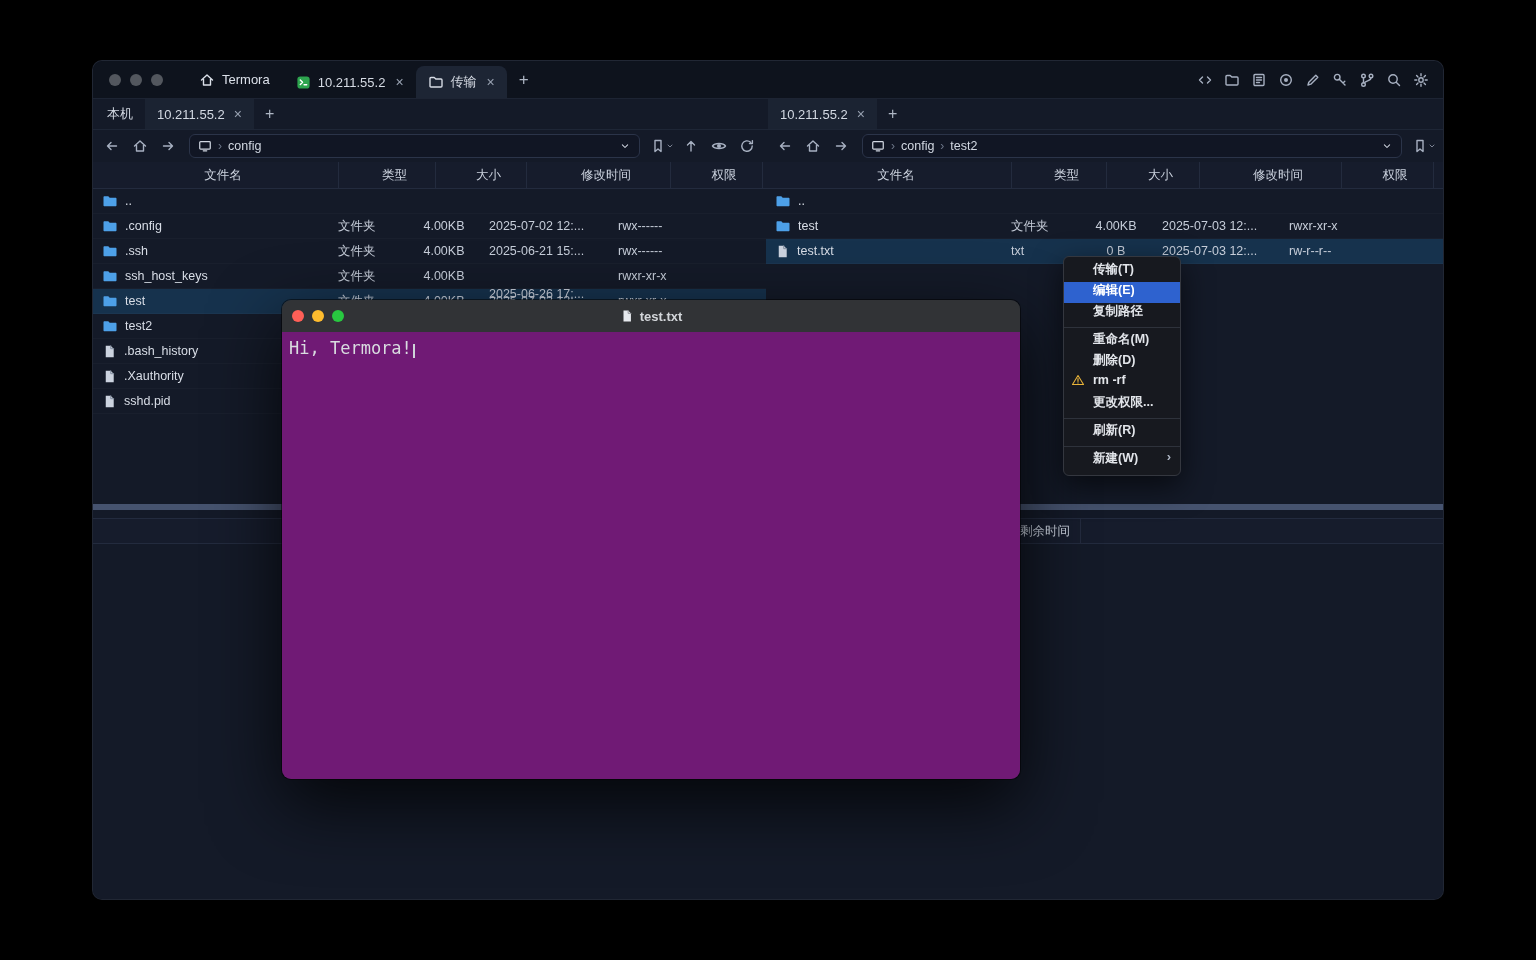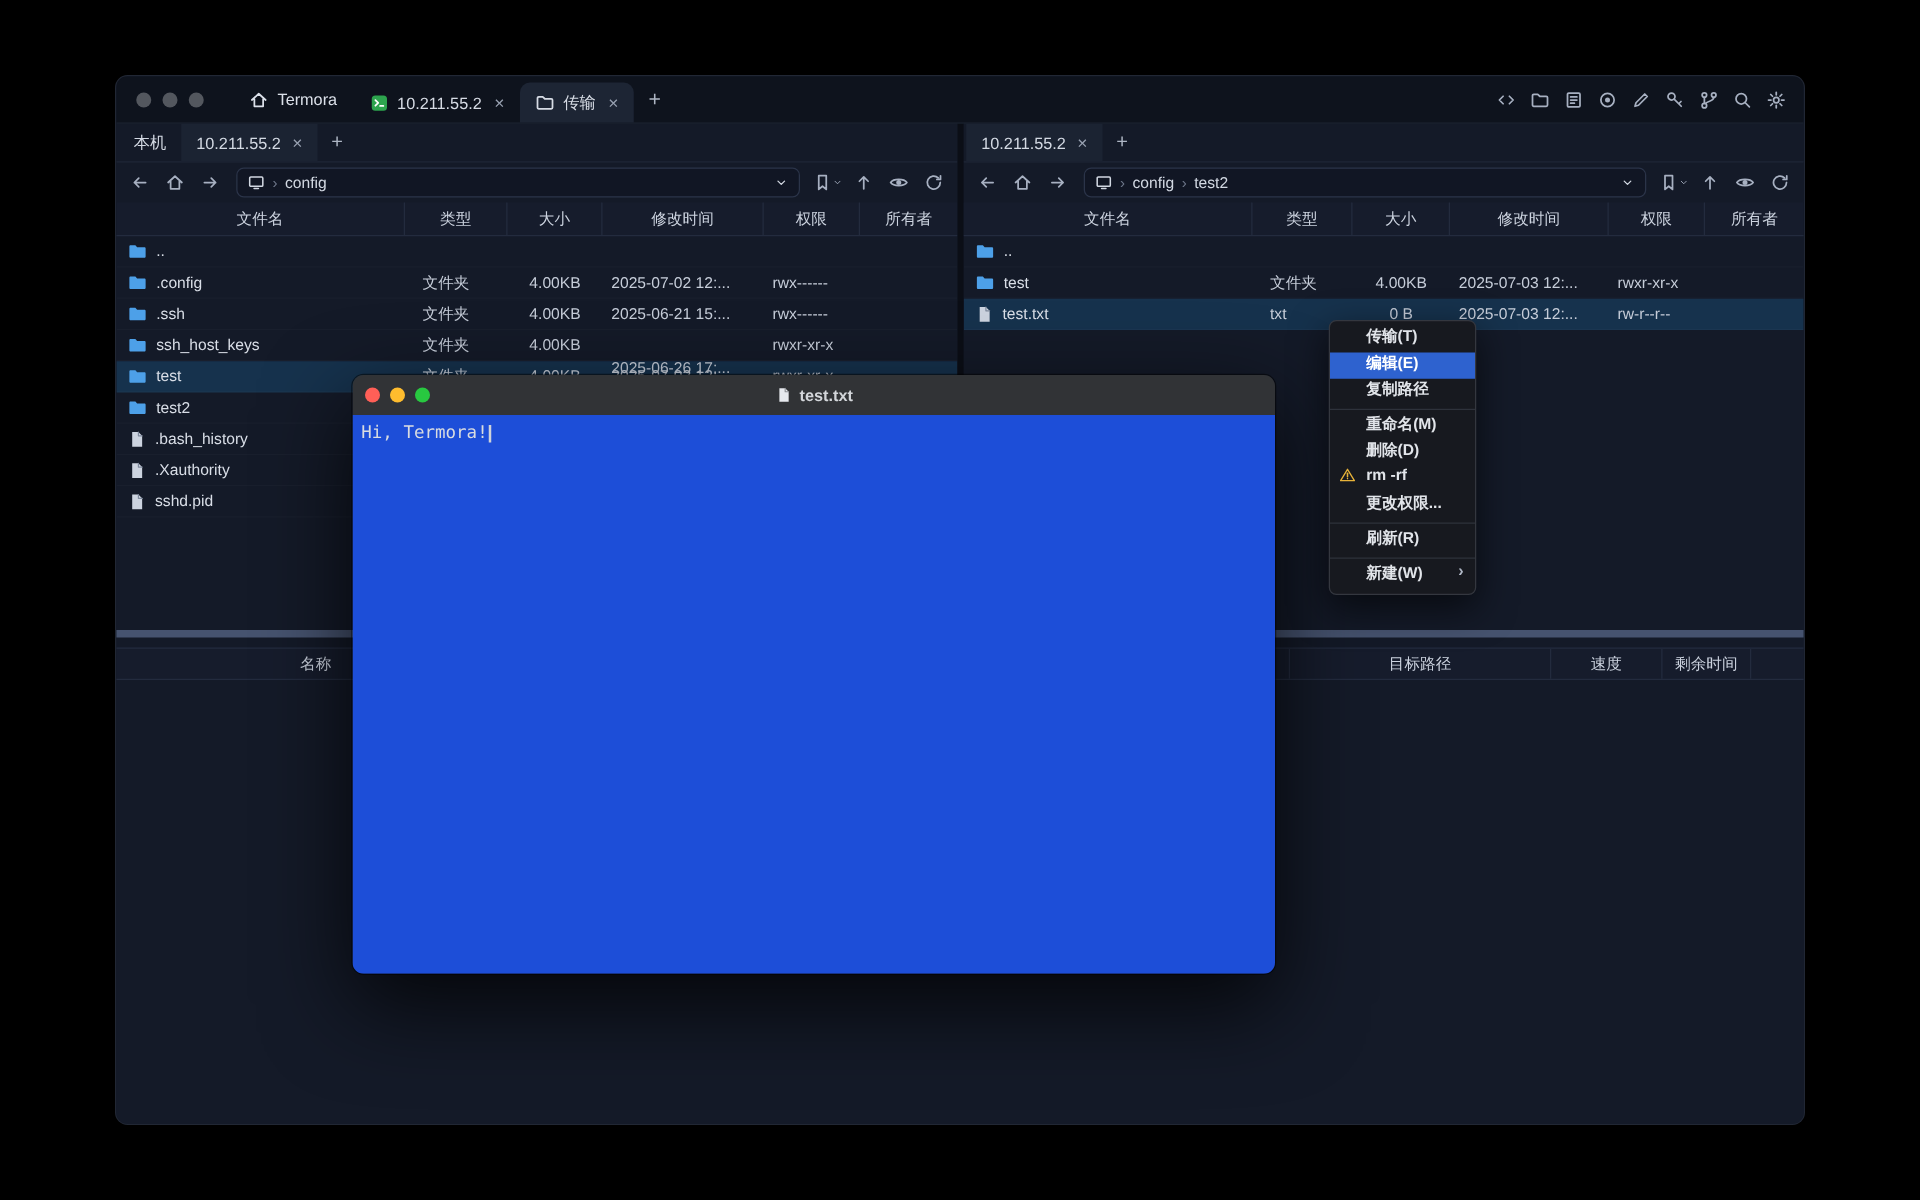--- a/index.html
+++ b/index.html
@@ -28,21 +28,21 @@
 .panel-tabs{height:31px;flex:0 0 31px;display:flex;align-items:stretch;border-bottom:1px solid #1e2636;padding-left:2px;}
 .p-tab{display:flex;align-items:center;gap:6px;padding:0 12px;font-size:13px;color:#d3d9e3;white-space:nowrap;}
 .p-tab.active{background:#1b2332;}
 .p-add{display:flex;align-items:center;padding:0 11px;color:#aeb6c4;font-size:16px;}
 .toolbar{height:32px;flex:0 0 32px;display:flex;align-items:center;gap:6px;padding:0 8px;}
 .tool-btn{height:22px;min-width:22px;display:inline-flex;align-items:center;justify-content:center;color:#a7b0c1;border-radius:4px;}
 .crumbbox{flex:1;height:24px;border:1px solid #2b3449;background:#111624;border-radius:6px;display:flex;align-items:center;gap:6px;padding:0 8px;color:#d2d8e2;font-size:12.5px;margin:0 4px;white-space:nowrap;}
 .crumb-sep{color:#6d7689;font-size:12px;}
 .crumb-flex{flex:1;}
 .grid-header{height:27px;flex:0 0 27px;display:flex;background:#161c2c;border-bottom:1px solid #232b3e;color:#ccd3df;font-size:12.5px;}
-.gh-cell{display:flex;align-items:center;justify-content:center;border-right:1px solid #232b3e;}
+.gh-cell{display:flex;align-items:center;justify-content:center;border-right:1px solid #232b3e;margin-left:15px;}
 .gh-cell:last-child{border-right:none;}
 .rows{flex:1;overflow:hidden;}
 .frow{height:25px;display:flex;align-items:center;font-size:12.5px;color:#c6cdd9;border-bottom:1px solid rgba(255,255,255,.025);}
 .frow.selected{background:#16324d;}
 .fc{display:flex;align-items:center;height:100%;overflow:hidden;white-space:nowrap;}
 .c-name{padding-left:9px;gap:7px;color:#d9dee7;}
 .c-type{justify-content:flex-start;padding-left:14px;}
 .c-size{justify-content:center;}
 .c-mod{padding-left:7px;}
 .c-perm{padding-left:7px;}
@@ -51,21 +51,21 @@
 .transfer-head{margin-top:8px;height:26px;flex:0 0 26px;display:flex;background:#161c2c;border-top:1px solid #232b3e;border-bottom:1px solid #232b3e;color:#ccd3df;font-size:12.5px;}
 .th-cell{display:flex;align-items:center;justify-content:center;white-space:nowrap;}
 .th-border-r{border-right:1px solid #232b3e;}
 .th-border-l{border-left:1px solid #232b3e;}
 .transfer-body{flex:1;background:#141a28;}
 .editor-window{position:absolute;left:282px;top:300px;width:738px;height:479px;border-radius:9px;box-shadow:0 25px 70px rgba(0,0,0,.78),0 0 0 1px rgba(0,0,0,.5);display:flex;flex-direction:column;overflow:hidden;z-index:40;}
 .ed-titlebar{height:32px;flex:0 0 32px;background:#313336;display:flex;align-items:center;padding:0 10px;position:relative;}
 .ed-traffic{display:flex;gap:8px;z-index:2;}
 .ed-dot{width:12px;height:12px;border-radius:50%;}
 .ed-title{position:absolute;left:0;right:0;display:flex;align-items:center;justify-content:center;gap:6px;color:#d3d6da;font-size:13px;font-weight:700;pointer-events:none;}
-.ed-body{flex:1;background:#1d4ed8;padding:6px 7px;font-family:"DejaVu Sans Mono","Liberation Mono",monospace;font-size:14px;color:#d9dce0;}
+.ed-body{flex:1;background:#701a75;padding:6px 7px;font-family:"DejaVu Sans Mono","Liberation Mono",monospace;font-size:17px;color:#d9dce0;}
 .caret{display:inline-block;width:2px;height:14px;background:#cfd3d9;vertical-align:text-bottom;margin-left:1px;}
 .ctx-menu{position:absolute;left:1063px;top:256px;width:118px;background:#17191f;border:1px solid #34373f;border-radius:6px;box-shadow:0 10px 30px rgba(0,0,0,.6);padding:4px 0;font-size:12.5px;color:#e2e5ea;z-index:50;}
 .ctx-item{height:21px;display:flex;align-items:flex-start;padding:0 9px 0 29px;position:relative;white-space:nowrap;overflow:hidden;font-weight:bold;}
 .ctx-item.highlight{background:#2e62cf;color:#fff;}
 .ctx-item .mi-icon{position:absolute;left:7px;}
 .ctx-sub{margin-left:auto;color:#aeb6c4;font-size:13px;line-height:1;}
 .ctx-sep{height:1px;background:#2e323b;margin:3px 0;}
 </style>
 </head>
 <body>
@@ -541,21 +541,20 @@
               <div class="fc c-mod" style="flex: 0 0 127px;">2025-07-03 12:...</div>
               <div class="fc c-perm" style="flex: 0 0 77px;">rw-r--r--</div>
               <div class="fc c-owner" style="flex: 0 0 79px;"></div>
             </div>
           </div>
       </div>
     </div>
 
     <div class="h-split"></div>
     <div class="transfer-head">
-        <div class="th-cell th-border-r" style="flex: 0 0 320px;">名称</div>
         <div class="th-cell" style="flex: 0 0 618px;"></div>
         <div class="th-cell th-border-r th-border-l" style="flex: 0 0 210px;">目标路径</div>
         <div class="th-cell th-border-r" style="flex: 0 0 89px;">速度</div>
         <div class="th-cell th-border-r" style="flex: 0 0 71px;">剩余时间</div>
         <div class="th-cell" style="flex: 0 0 44px;"></div>
       </div>
     <div class="transfer-body"></div>
   </div>
 
   <div class="editor-window">

